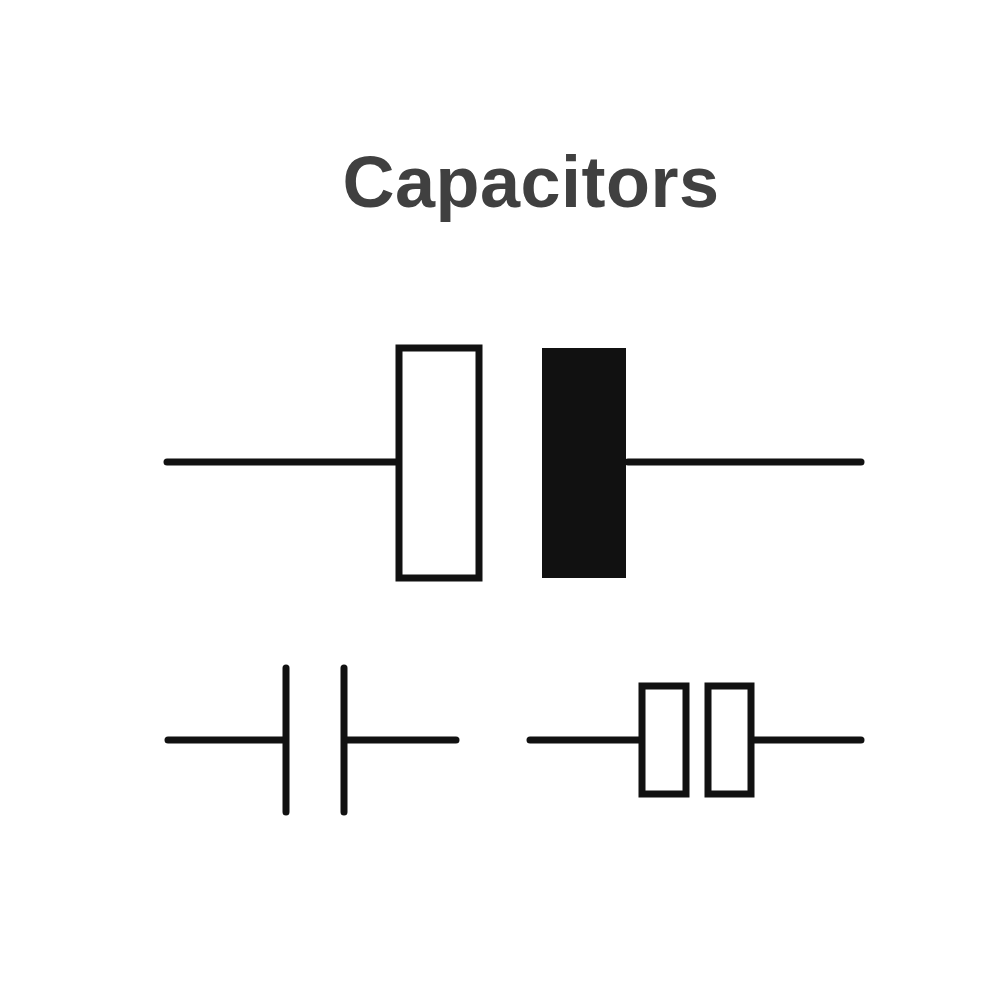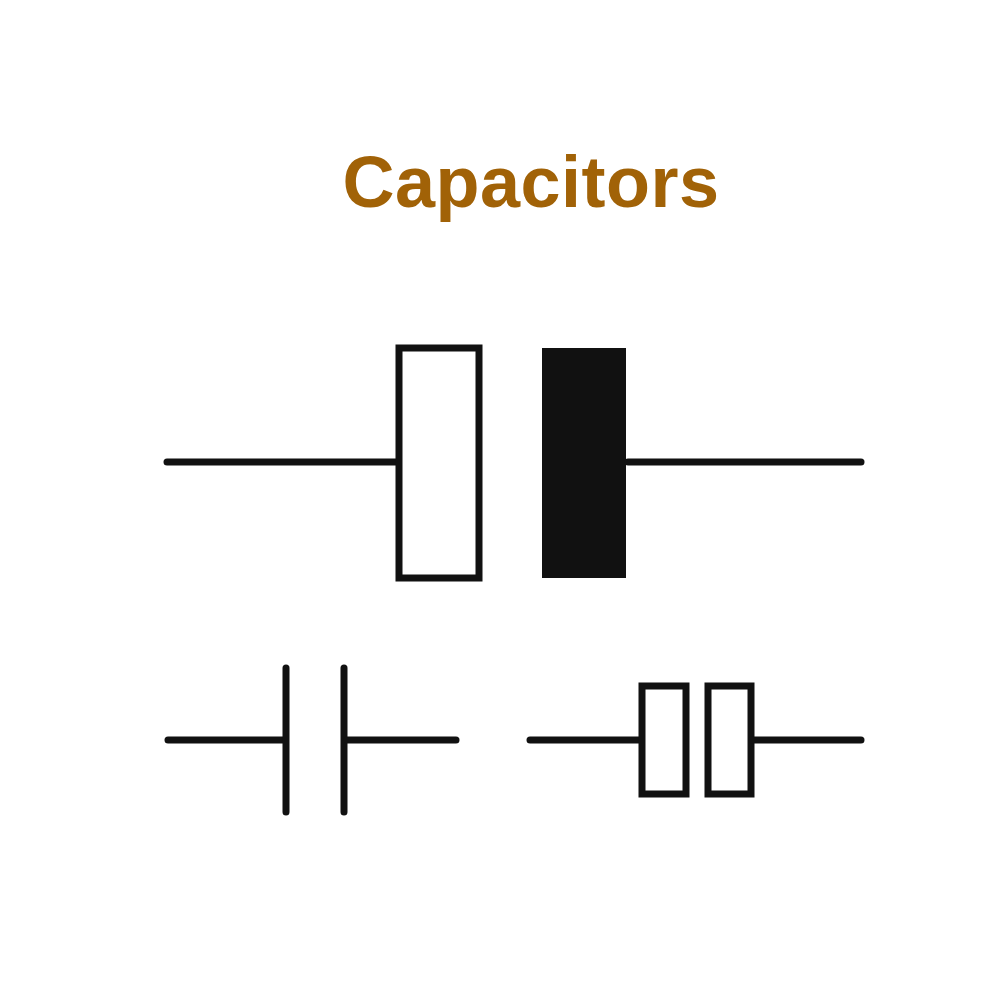--- a/index.html
+++ b/index.html
@@ -18,21 +18,21 @@
     .title {
       position: absolute;
       top: 146px;
       left: 531px;
       transform: translateX(-50%);
       margin: 0;
       font-size: 72px;
       line-height: 72px;
       font-weight: bold;
       letter-spacing: 0.5px;
-      color: #a16207;
+      color: #404040;
       white-space: nowrap;
       text-align: center;
     }
     .diagram-svg {
       position: absolute;
       top: 0;
       left: 0;
       display: block;
     }
   </style>

